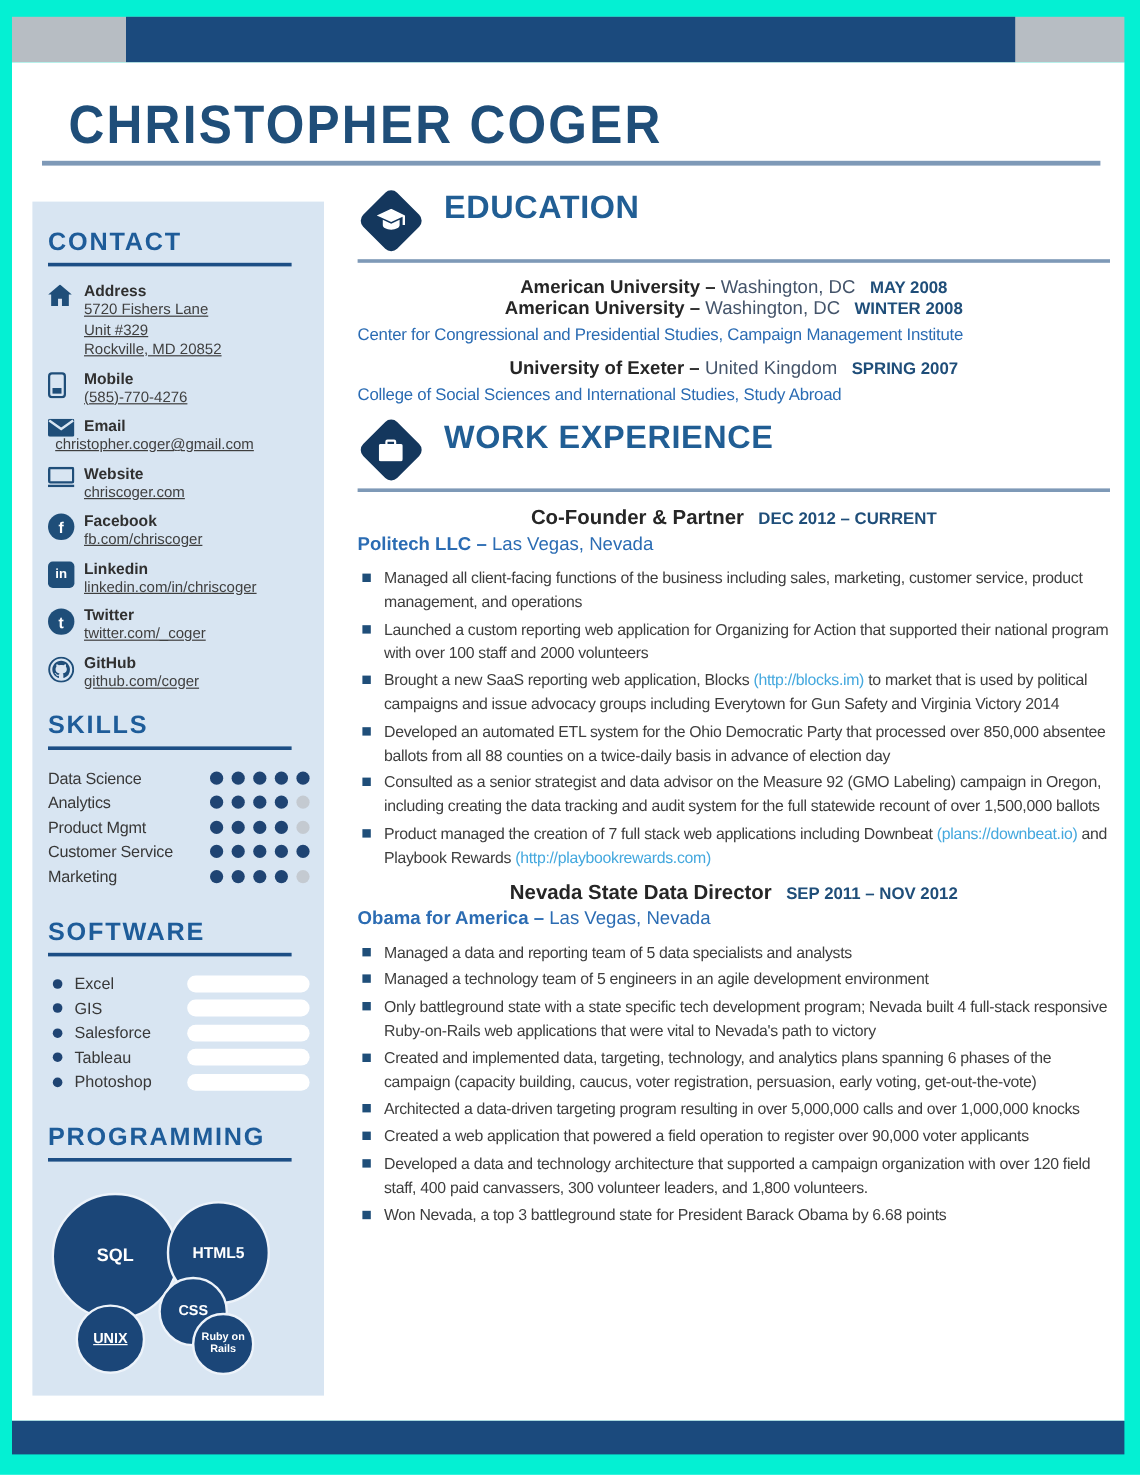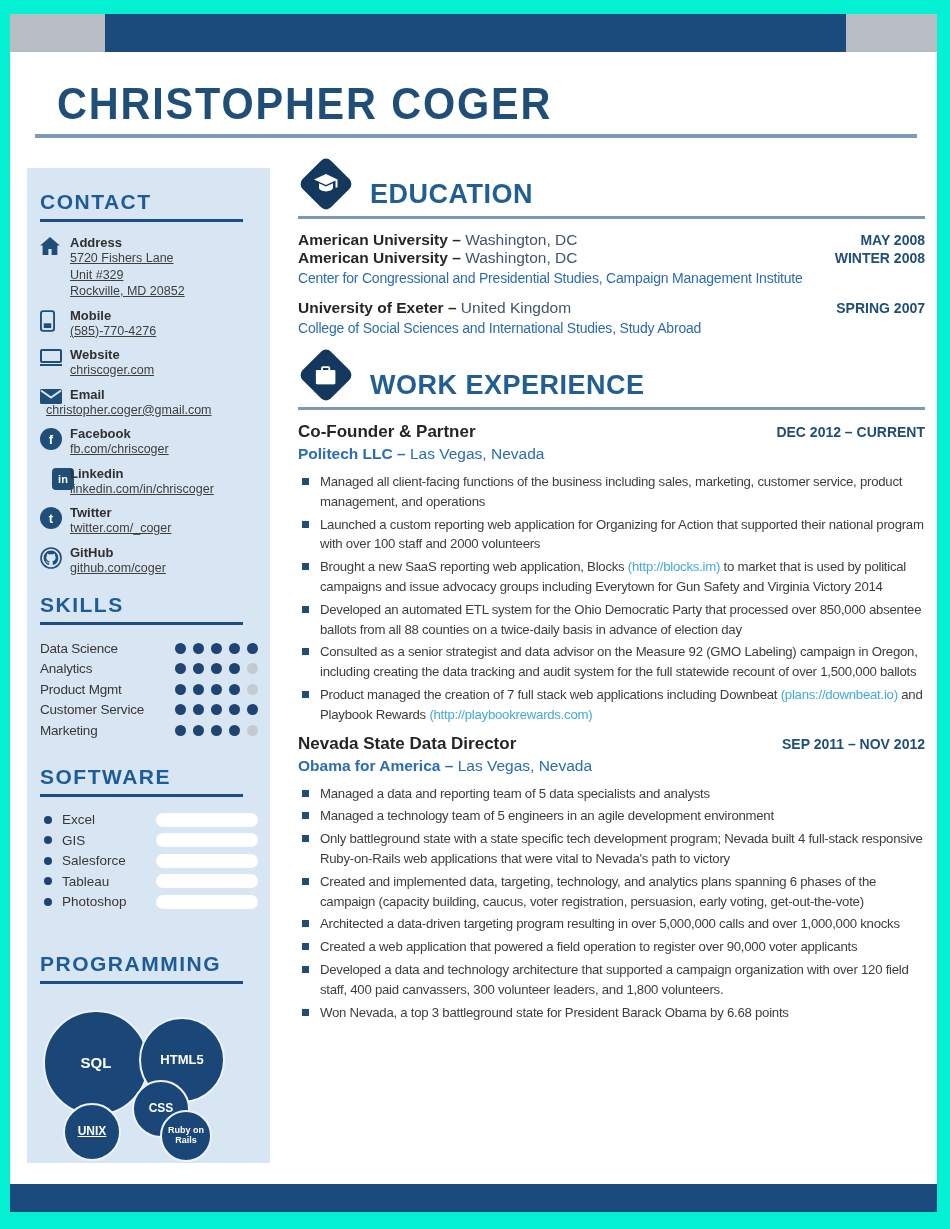--- a/index.html
+++ b/index.html
@@ -27,21 +27,21 @@
   .sidebar { position: absolute; left: 17px; top: 116px; width: 243px; height: 995px; background: #D8E5F2; padding: 22px 12px 0 13px; }
   .side-sec { margin-bottom: 17px; }
   .side-title { font-size: 21px; color: #1E5C99; font-weight: bold; letter-spacing: 1.5px; }
   .side-rule { height: 3px; background: #1C4E85; margin: 5px 0 13px; width: 203px; }
 
   .contact-item { display: flex; margin-bottom: 8px; }
   .c-icon { width: 30px; flex: none; padding-top: 2px; color: #1F4E79; }
   .c-icon svg { display: block; }
   .badge { width: 22px; height: 22px; background: #1F4E79; color: #fff; display: flex; align-items: center; justify-content: center; font-weight: bold; font-size: 13px; }
   .badge.round { border-radius: 50%; }
-  .badge.square { border-radius: 4px; font-size: 11px; margin-left: 12px; }
+  .badge.square { border-radius: 4px; font-size: 11px; }
   .c-label { font-size: 13px; font-weight: bold; color: #303030; }
   .c-value { font-size: 12.5px; color: #3F3F3F; line-height: 1.32; text-decoration: underline; }
   .contact-item.flush .c-value { margin-left: -24px; }
 
   .skill-row { display: flex; align-items: center; height: 20.5px; }
   .skill-label { flex: 1; font-size: 13.5px; color: #383838; letter-spacing: -0.2px; }
   .dots { display: flex; gap: 7px; }
   .dot { width: 11px; height: 11px; border-radius: 50%; background: #C4CAD1; }
   .dot.on { background: #1F4473; }
 
@@ -53,31 +53,31 @@
 
   #bubble-chart { position: relative; width: 216px; height: 178px; margin-top: 8px; }
   .bubble {
     position: absolute; border-radius: 50%; background: #1B4678; color: #fff;
     font-weight: bold; display: flex; align-items: center; justify-content: center;
     text-align: center; border: 2px solid #EDF3FA; line-height: 1.1;
   }
 
   
   .main { position: absolute; left: 288px; top: 106px; width: 627px; }
-  .section-head { display: flex; align-items: flex-end; gap: 18px; }
+  .section-head { display: flex; align-items: flex-start; gap: 18px; }
   .diamond {
     width: 40px; height: 40px; background: #14375D; border-radius: 7px;
     transform: rotate(45deg); display: flex; align-items: center; justify-content: center;
     flex: none; margin: 6px 6px 6px 8px;
   }
   .diamond svg { transform: rotate(-45deg); display: block; }
   .section-title { font-size: 27px; color: #215E94; font-weight: bold; letter-spacing: .5px; }
   .section-rule { height: 3px; background: #7E99B7; margin: 6px 0 12px; }
 
-  .edu-row, .job-head { display: flex; justify-content: space-between; align-items: baseline; }
+  .edu-row, .job-head { display: flex; justify-content: center; align-items: baseline; }
   .edu-inst { font-size: 15.5px; font-weight: bold; color: #262626; }
   .edu-loc { font-size: 15.5px; color: #44546A; }
   .entry-date { font-size: 14px; font-weight: bold; color: #1F4E79; white-space: nowrap; margin-left: 12px; }
   .edu-detail { font-size: 14px; color: #2B6CB3; margin: 3px 0 13px; letter-spacing: -0.2px; }
 
   .work-sec { margin-top: 10px; }
   .job { margin-bottom: 9px; }
   .job-title { font-size: 17px; font-weight: bold; color: #262626; }
   .job-company { font-size: 15.5px; color: #2B6CB3; margin: 3px 0 9px; }
   .company-name { font-weight: bold; }
@@ -121,42 +121,42 @@
               <svg width="15" height="22" viewBox="0 0 16 23">
                 <rect x="1" y="1" width="14" height="21" rx="2.5" fill="none" stroke="currentColor" stroke-width="2"></rect>
                 <rect x="4" y="14" width="8" height="5" fill="currentColor"></rect>
               </svg>
             </span>
             <div class="c-body">
               <div class="c-label">Mobile</div>
               <div class="c-value">(585)-770-4276</div>
             </div>
           </div>
+          <div class="contact-item flush">
+            <span class="c-icon">
+              <svg width="22" height="15" viewBox="0 0 22 15">
+                <rect width="22" height="15" rx="1.5" fill="currentColor"></rect>
+                <path d="M1 1.5l10 7 10-7" stroke="#D8E5F2" stroke-width="2" fill="none"></path>
+              </svg>
+            </span>
+            <div class="c-body">
+              <div class="c-label">Email</div>
+              <div class="c-value">christopher.coger@gmail.com</div>
+            </div>
+          </div>
           <div class="contact-item">
             <span class="c-icon">
               <svg width="22" height="17" viewBox="0 0 22 17">
                 <rect x="1" y="1" width="20" height="12" rx="1" fill="none" stroke="currentColor" stroke-width="2"></rect>
                 <path d="M0 16h22" stroke="currentColor" stroke-width="2"></path>
               </svg>
             </span>
             <div class="c-body">
               <div class="c-label">Website</div>
               <div class="c-value">chriscoger.com</div>
-            </div>
-          </div>
-          <div class="contact-item flush">
-            <span class="c-icon">
-              <svg width="22" height="15" viewBox="0 0 22 15">
-                <rect width="22" height="15" rx="1.5" fill="currentColor"></rect>
-                <path d="M1 1.5l10 7 10-7" stroke="#D8E5F2" stroke-width="2" fill="none"></path>
-              </svg>
-            </span>
-            <div class="c-body">
-              <div class="c-label">Email</div>
-              <div class="c-value">christopher.coger@gmail.com</div>
             </div>
           </div>
           <div class="contact-item">
             <span class="c-icon">
               <span class="badge round">f</span>
             </span>
             <div class="c-body">
               <div class="c-label">Facebook</div>
               <div class="c-value">fb.com/chriscoger</div>
             </div>
@@ -278,21 +278,21 @@
             <span class="bar-track"><span class="bar-fill" style="width: 21%;"></span></span>
           </div>
           <div class="sw-row">
             <span class="sw-bullet"></span>
             <span class="sw-label">Photoshop</span>
             <span class="bar-track"><span class="bar-fill" style="width: 53%;"></span></span>
           </div>
         </div>
     </section>
 
-    <section class="side-sec" style="margin-top:40px;">
+    <section class="side-sec" style="margin-top:24px;">
       <h2 class="side-title">PROGRAMMING</h2>
       <div class="side-rule"></div>
       <div id="bubble-chart">
           <div class="bubble" style="left: 3px; top: 13px; height: 106px; width: 106px; font-size: 15px;">SQL</div>
           <div class="bubble" style="left: 99px; top: 20px; height: 86px; width: 86px; font-size: 13px;">HTML5</div>
           <div class="bubble" style="left: 92px; top: 83px; height: 58px; width: 58px; font-size: 12px;">CSS</div>
           <div class="bubble" style="left: 23px; top: 106px; height: 58px; width: 58px; font-size: 12px; text-decoration: underline;">UNIX</div>
           <div class="bubble" style="left: 120px; top: 113px; height: 52px; width: 52px; font-size: 9px;">Ruby on Rails</div>
         </div>
     </section>

